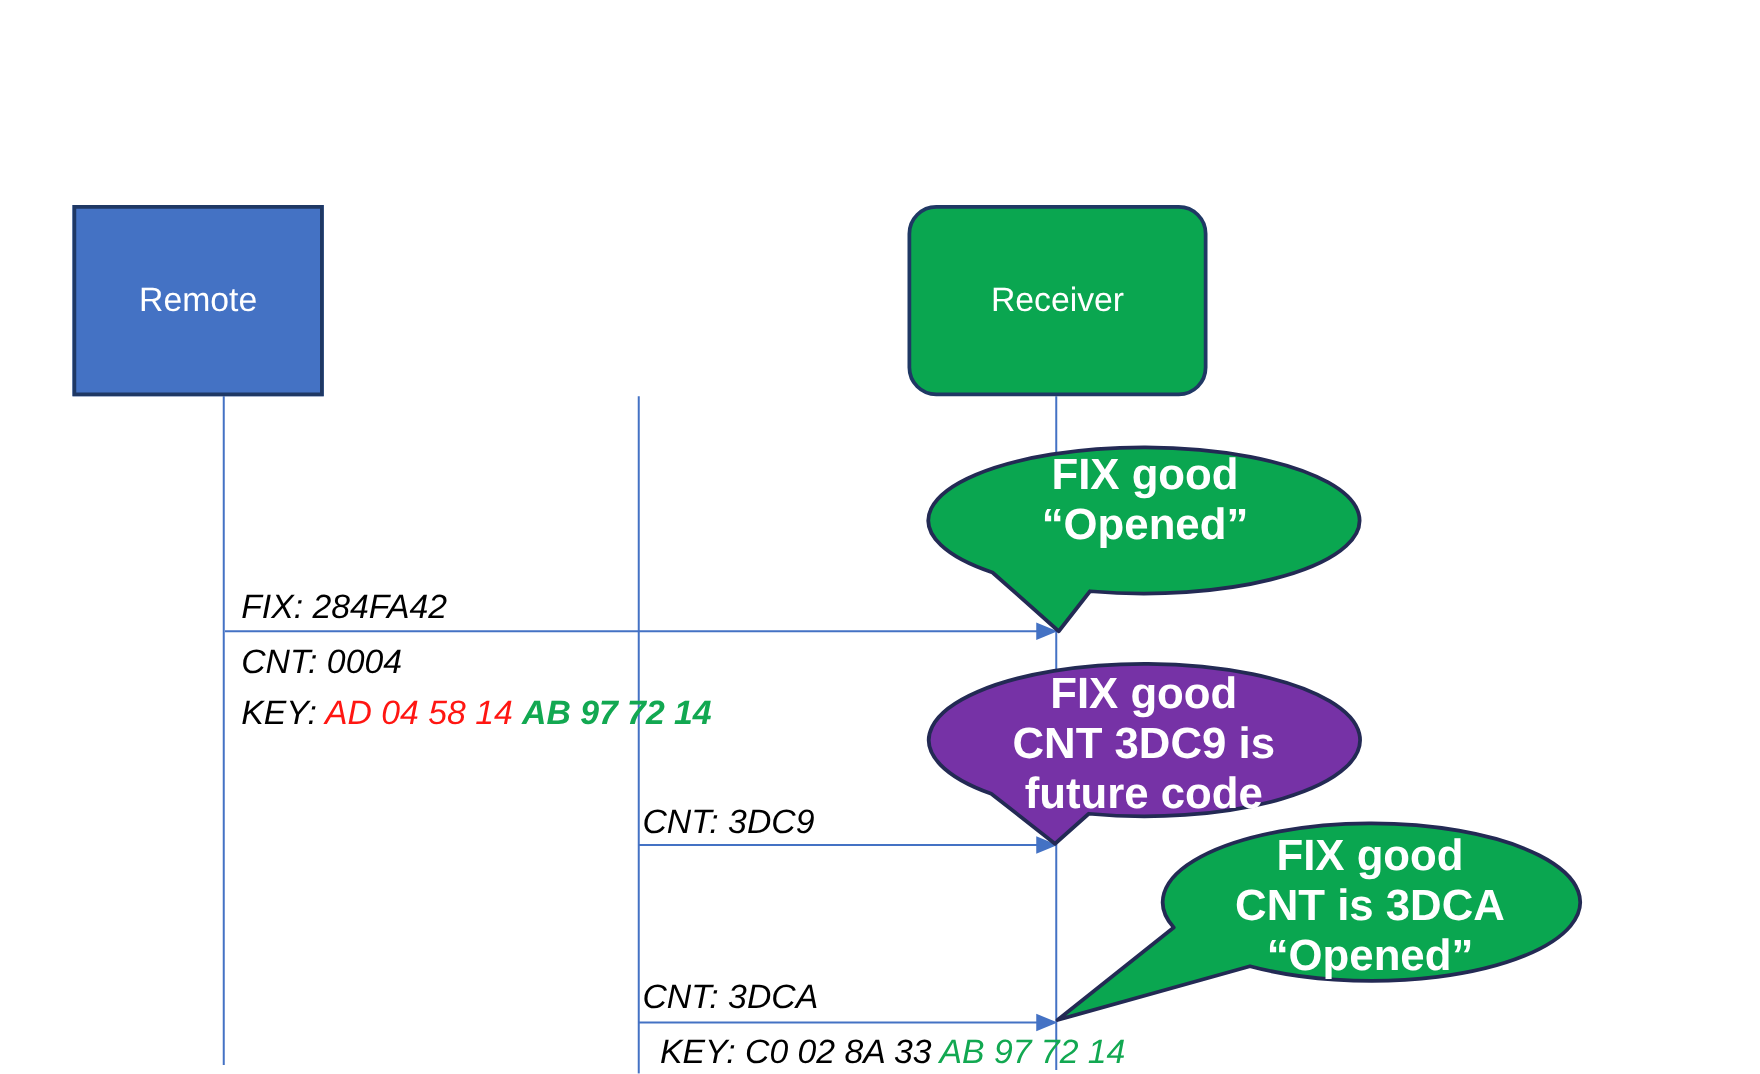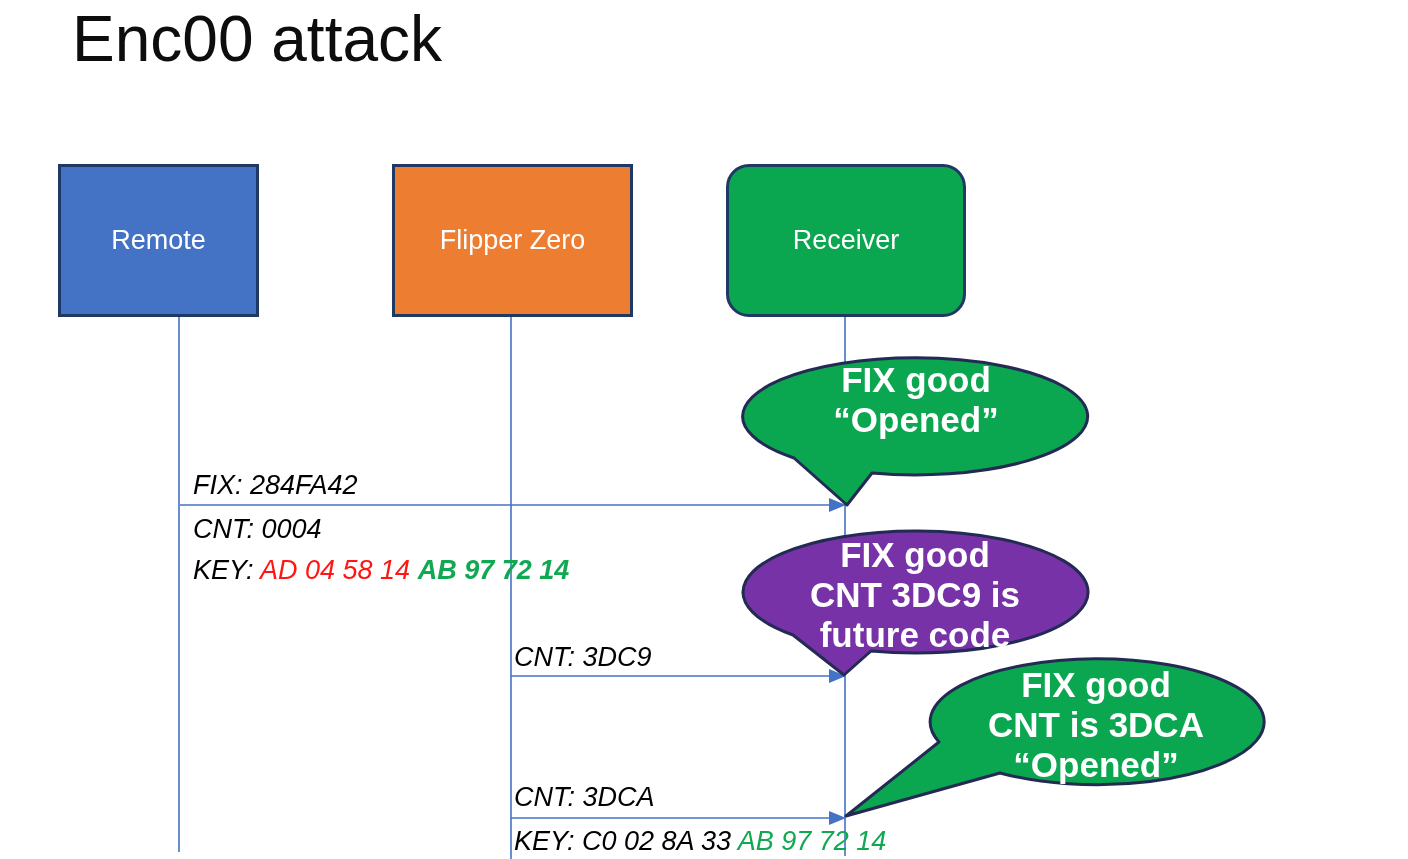--- a/index.html
+++ b/index.html
@@ -30,21 +30,20 @@
   .bubble-text{
     position:absolute;width:344px;text-align:center;
     color:#ffffff;font-size:35px;line-height:40px;white-space:nowrap;font-weight:bold;
   }
 </style>
 </head>
 <body>
 
 <div class="slide">
 
-  <div class="page-title">Enc00 attack</div>
 
   <svg class="diagram-svg" width="1408" height="859" viewBox="0 0 1408 859">
 
     <line x1="179" y1="317" x2="179" y2="852" stroke="#4472c4" stroke-width="1.6"></line>
     <line x1="511" y1="317" x2="511" y2="859" stroke="#4472c4" stroke-width="1.6"></line>
     <line x1="845" y1="317" x2="845" y2="856" stroke="#4472c4" stroke-width="1.6"></line>
 
     <line x1="180" y1="505" x2="831" y2="505" stroke="#4472c4" stroke-width="1.6"></line>
     <polygon points="846,505 829,498 829,512" fill="#4472c4"></polygon>
 
@@ -55,37 +54,34 @@
     <polygon points="846,818 829,811 829,825" fill="#4472c4"></polygon>
 
     <path d="M 794,458 A 172.5,58.5 0 1 1 872,473 L 847,505 Z" stroke="#232a54" stroke-width="3" stroke-linejoin="round" fill="#0aa650"></path>
     <path d="M 793,635 A 172.5,61 0 1 1 871,651 L 844,675 Z" stroke="#232a54" stroke-width="3" stroke-linejoin="round" fill="#7632a6"></path>
     <path d="M 939,742 A 167,63 0 1 1 1000,773 L 846,816 Z" stroke="#232a54" stroke-width="3" stroke-linejoin="round" fill="#0aa650"></path>
   </svg>
 
   <div class="actor" style="left: 58px; width: 201px; background-color: rgb(68, 114, 196);">
     <span class="actor-label">Remote</span>
   </div>
-  <div class="actor" style="left: 392px; width: 241px; background-color: rgb(237, 125, 49);">
-    <span class="actor-label">Flipper Zero</span>
-  </div>
   <div class="actor" style="left: 726px; width: 240px; background-color: rgb(10, 166, 80); border-radius: 23px;">
     <span class="actor-label">Receiver</span>
   </div>
 
   <div class="msg-line" style="left:193px;top:470px;">FIX: 284FA42</div>
   <div class="msg-line" style="left:193px;top:514px;">CNT: 0004</div>
   <div class="msg-line" style="left:193px;top:555px;">
     <span style="color: rgb(0, 0, 0);">KEY: </span><span style="color: rgb(255, 22, 18);">AD 04 58 14 </span><span class="bold" style="color: rgb(18, 168, 81);">AB 97 72 14</span>
   </div>
 
   <div class="msg-line" style="left:514px;top:642px;">CNT: 3DC9</div>
 
   <div class="msg-line" style="left:514px;top:782px;">CNT: 3DCA</div>
-  <div class="msg-line" style="left:514px;top:826px;">
+  <div class="msg-line" style="left:528px;top:826px;">
     <span style="color: rgb(0, 0, 0);">KEY: C0 02 8A 33 </span><span style="color: rgb(18, 168, 81);">AB 97 72 14</span>
   </div>
 
   <div class="bubble-text" style="left:744px;top:360px;">
     <div>FIX good</div>
     <div>“Opened”</div>
   </div>
   <div class="bubble-text" style="left:743px;top:535px;">
     <div>FIX good</div>
     <div>CNT 3DC9 is</div>

